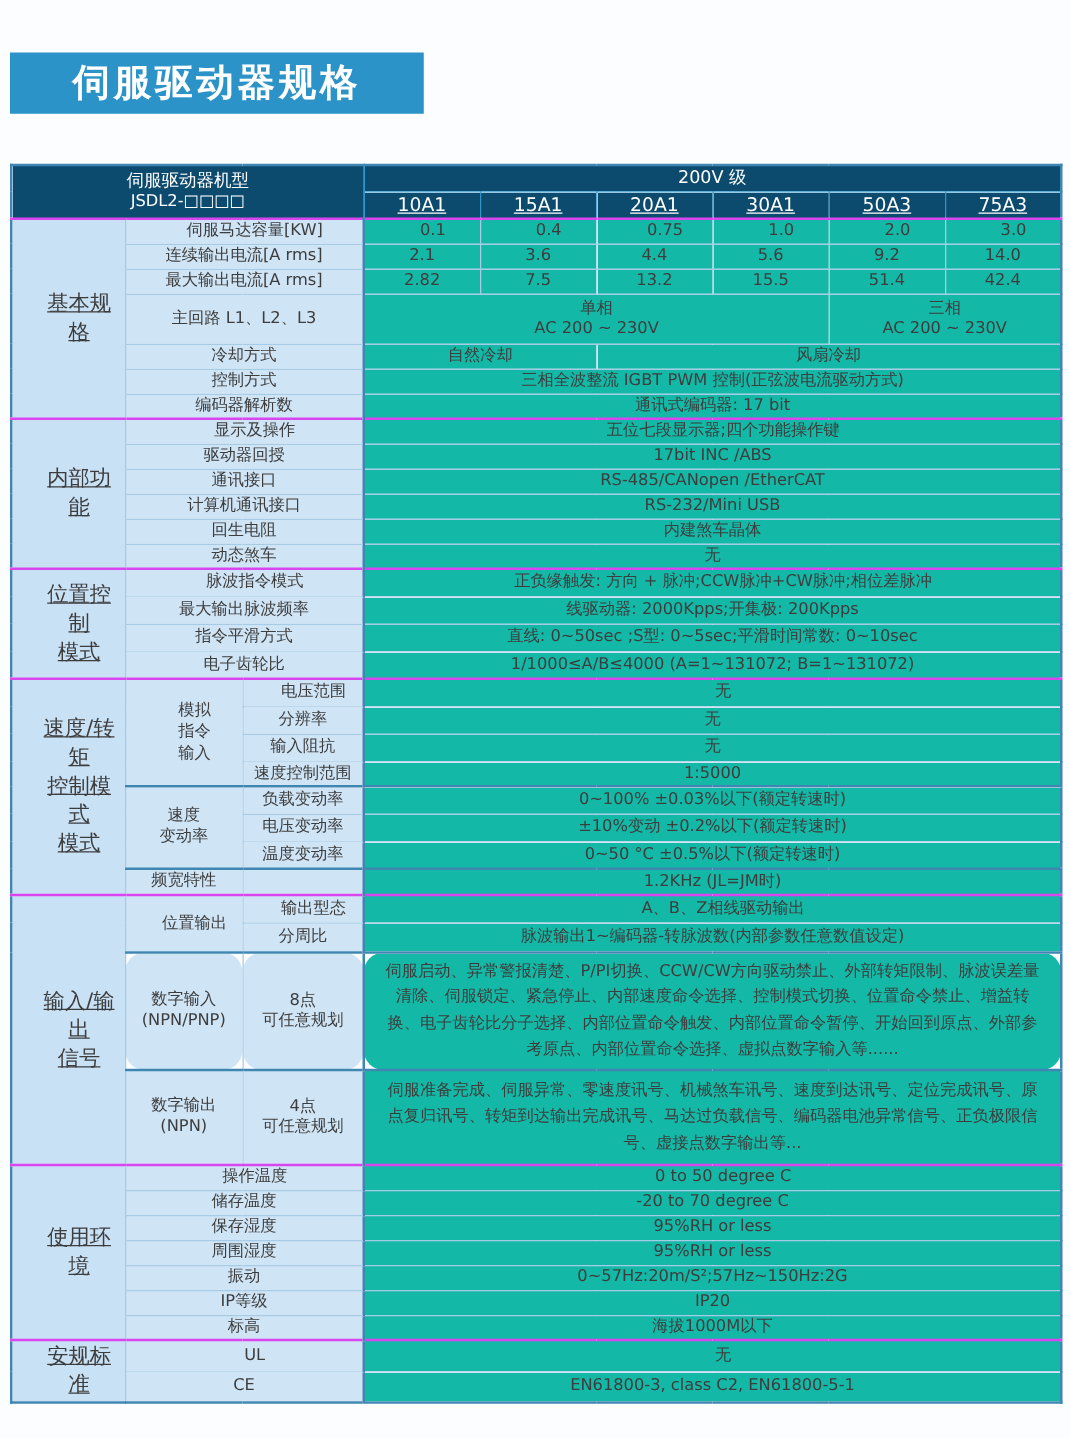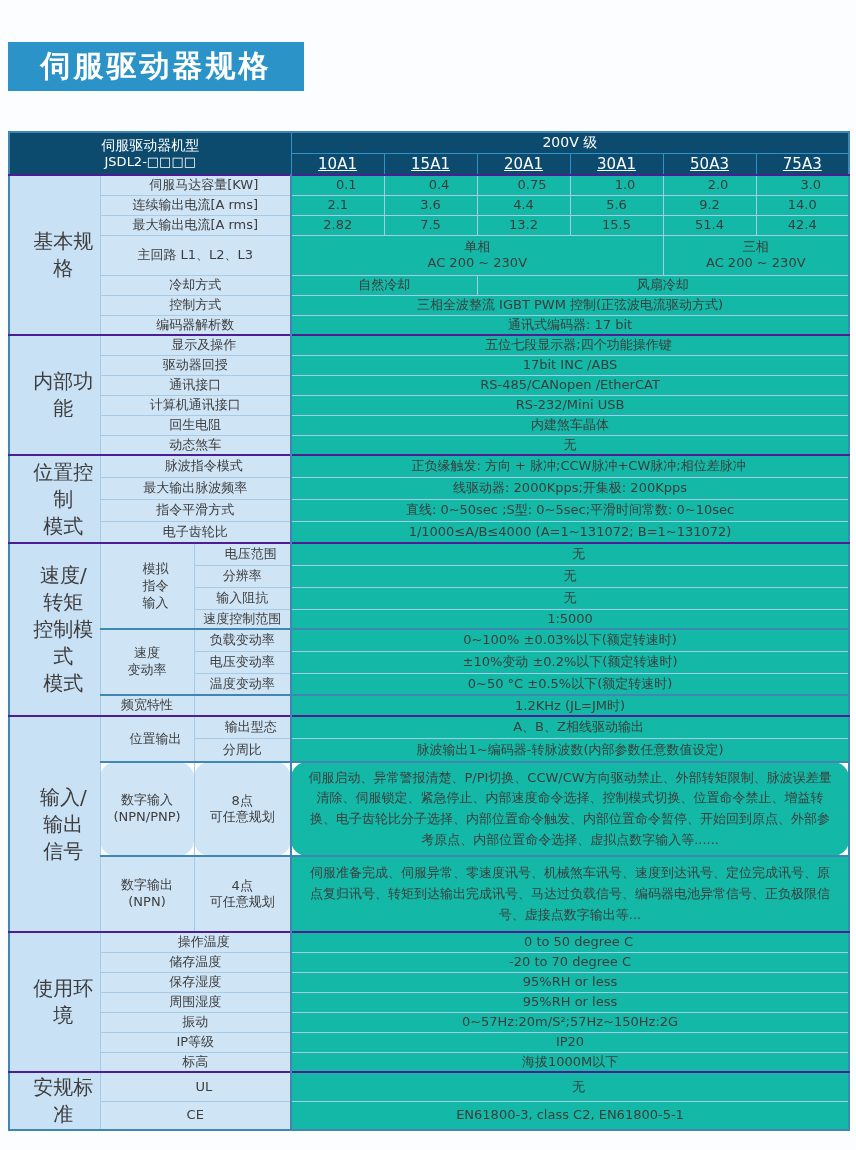--- a/index.html
+++ b/index.html
@@ -4,21 +4,21 @@
 <style>
   * { margin:0; padding:0; box-sizing:border-box; }
   html,body { width:856px; height:1150px; }
   body {
     position:relative;
     background:#fbfdff;
     font-family:"DejaVu Sans","Liberation Sans",sans-serif;
     color:#3d3d3d;
   }
   .banner {
-    position:absolute; left:8px; top:42px; width:296px; height:49px;
+    position:absolute; left:8px; top:42px; width:331px; height:49px;
     background:#2b93c7; color:#ffffff;
     font-size:30px; font-weight:600; letter-spacing:3px;
     display:flex; align-items:center; justify-content:center;
   }
   table.spec {
     position:absolute; left:8px; top:131px; width:840px;
     border-collapse:collapse; table-layout:fixed;
     border:2px solid #4086b2;
   }
   col.c1{width:91px;} col.c2{width:94px;} col.c3{width:97px;} col.cd{width:93px;}
@@ -29,25 +29,25 @@
     overflow:hidden;
   }
   tr.hdr td, tr.hdr2 td {
     background:#0c4a6e; color:#ffffff; border:1px solid #2e93c8;
     height:20px;
   }
   tr.hdr td.voltcell { font-size:14px; border-left:1px solid #1e87bc; }
   tr.hdr2 td { font-size:15px; border-top:1px solid #1e87bc; border-left:1px solid #1e87bc;text-decoration:underline; }
   td.modelhdr { font-size:14px; line-height:1.3; }
   td.modelhdr .code { font-size:13px; }
-  td.grp { background:#c9e1f5; font-size:20px; line-height:1.35; }
+  td.grp { background:#c9e1f5; font-size:17px; line-height:1.35;text-decoration:underline; }
   td.lbl, td.sub, td.lbl3 { background:#cfe4f5; }
   td.sub { line-height:1.3; }
   td.vsep { border-right:2px solid #4086b2; }
-  tr.sect td { border-top:2px solid #4c1d95;padding-left:21px; }
+  tr.sect td { border-top:2px solid #d946ef;padding-left:21px; }
   tr.subsect td { border-top:2px solid #4086b2; }
   td.val { background:#14b8a6; }
   tr.h40 td { height:40px; }
   tr.h22 td { height:22px; }
   tr.h24 td { height:24px; }
   tr.hbig td { height:94px;border-radius:16px; }
   tr.hmed td { height:76px; }
   td.long { line-height:1.6; padding:4px 12px; }
 </style>
 </head>

